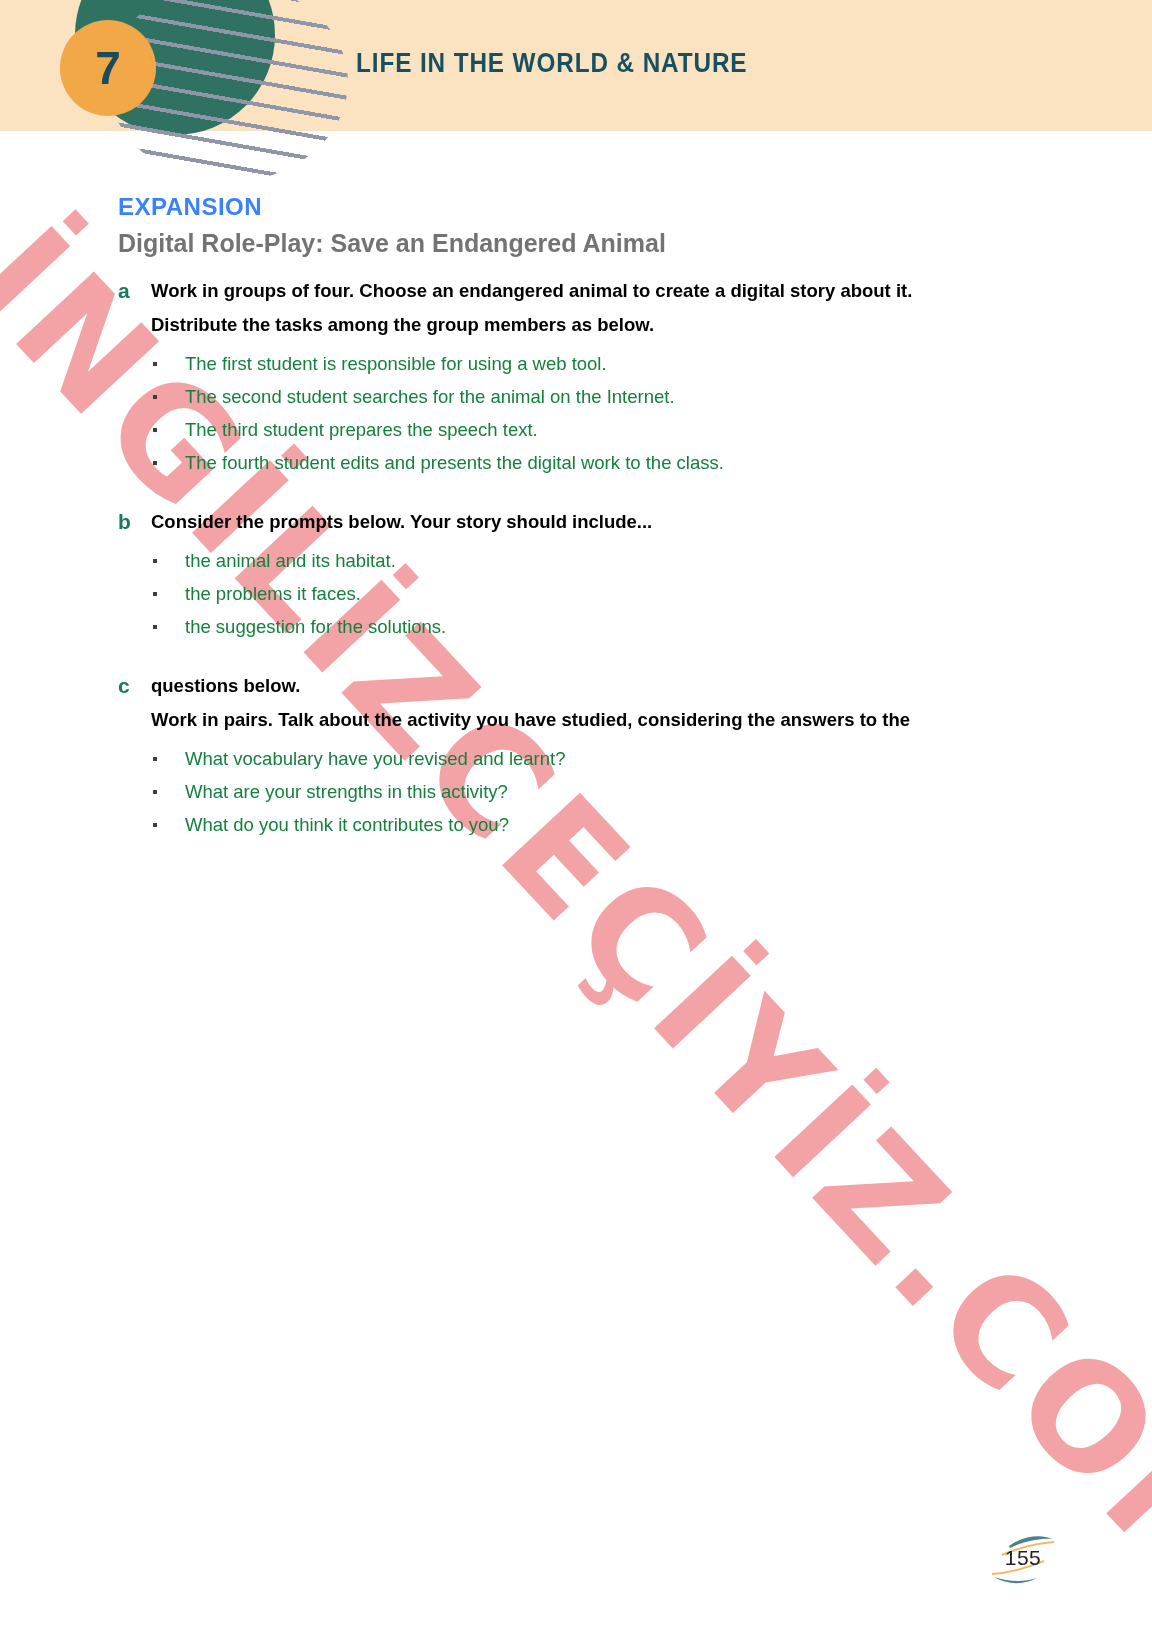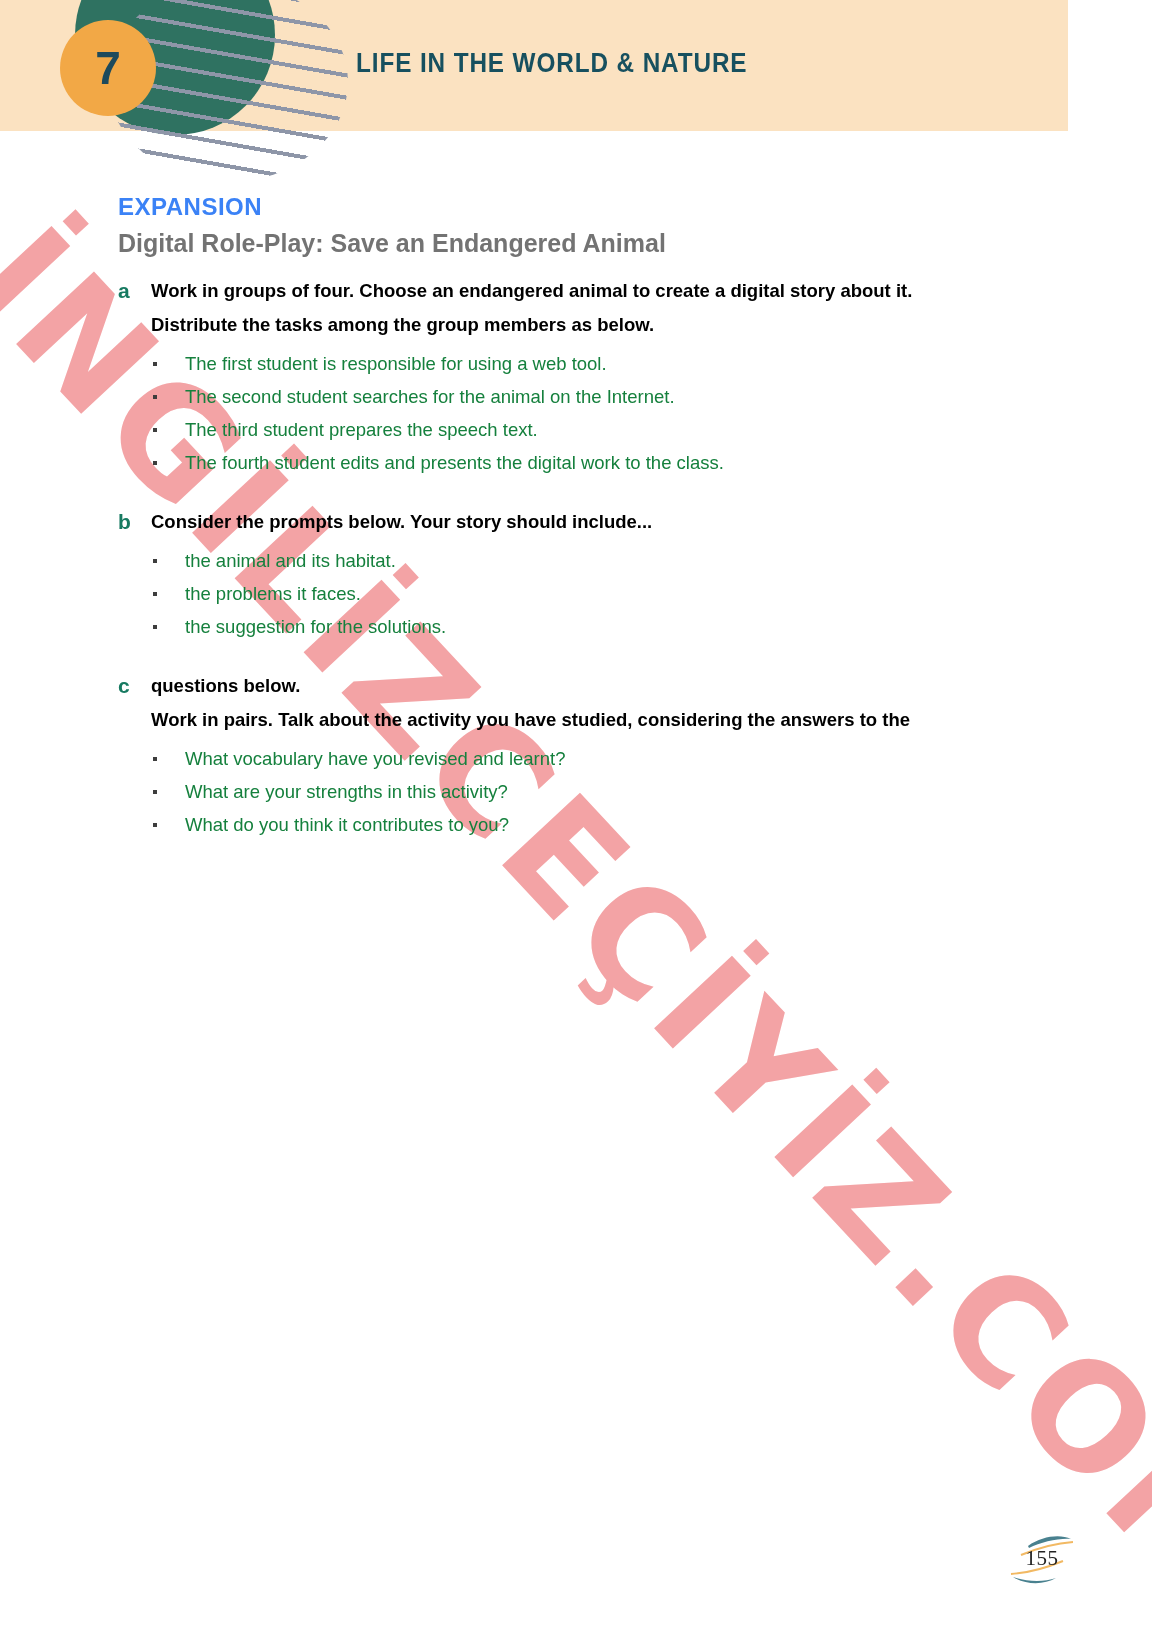--- a/index.html
+++ b/index.html
@@ -23,21 +23,21 @@
     font-size:146px;
     letter-spacing:8px;
     color:#f3a3a5;
     white-space:nowrap;
     user-select:none;
   }
 
   
   .band{
     position:absolute;left:0;top:0;z-index:2;
-    width:1068px;height:131px;
+    width:1152px;height:131px;
     background:#fbe2c1;
   }
   .band-title{
     position:absolute;left:356px;top:48px;
     font-size:27px;font-weight:bold;
     color:#17505f;
     letter-spacing:1px;
     transform:scaleX(0.9);
     transform-origin:left center;
     white-space:nowrap;
@@ -102,22 +102,22 @@
   .dot{
     width:4px;height:4px;background:#3d3d3d;
     margin-top:15px;margin-left:2px;
   }
   .b-text{
     font-size:18.5px;color:#15803d;white-space:nowrap;
   }
 
   
   .pagenum-block{
-    position:absolute;right:76px;bottom:38px;z-index:2;
-    width:68px;height:58px;font-family:Liberation Serif, serif;
+    position:absolute;right:95px;bottom:38px;z-index:2;
+    width:68px;height:58px;
   }
   .pagenum-block svg{position:absolute;left:0;top:0;}
   .pagenum{
     position:absolute;left:50%;top:50%;
     transform:translate(-50%,-50%);
     font-size:21px;color:#222222;
     letter-spacing:0.5px;
   }
 </style>
 </head>

